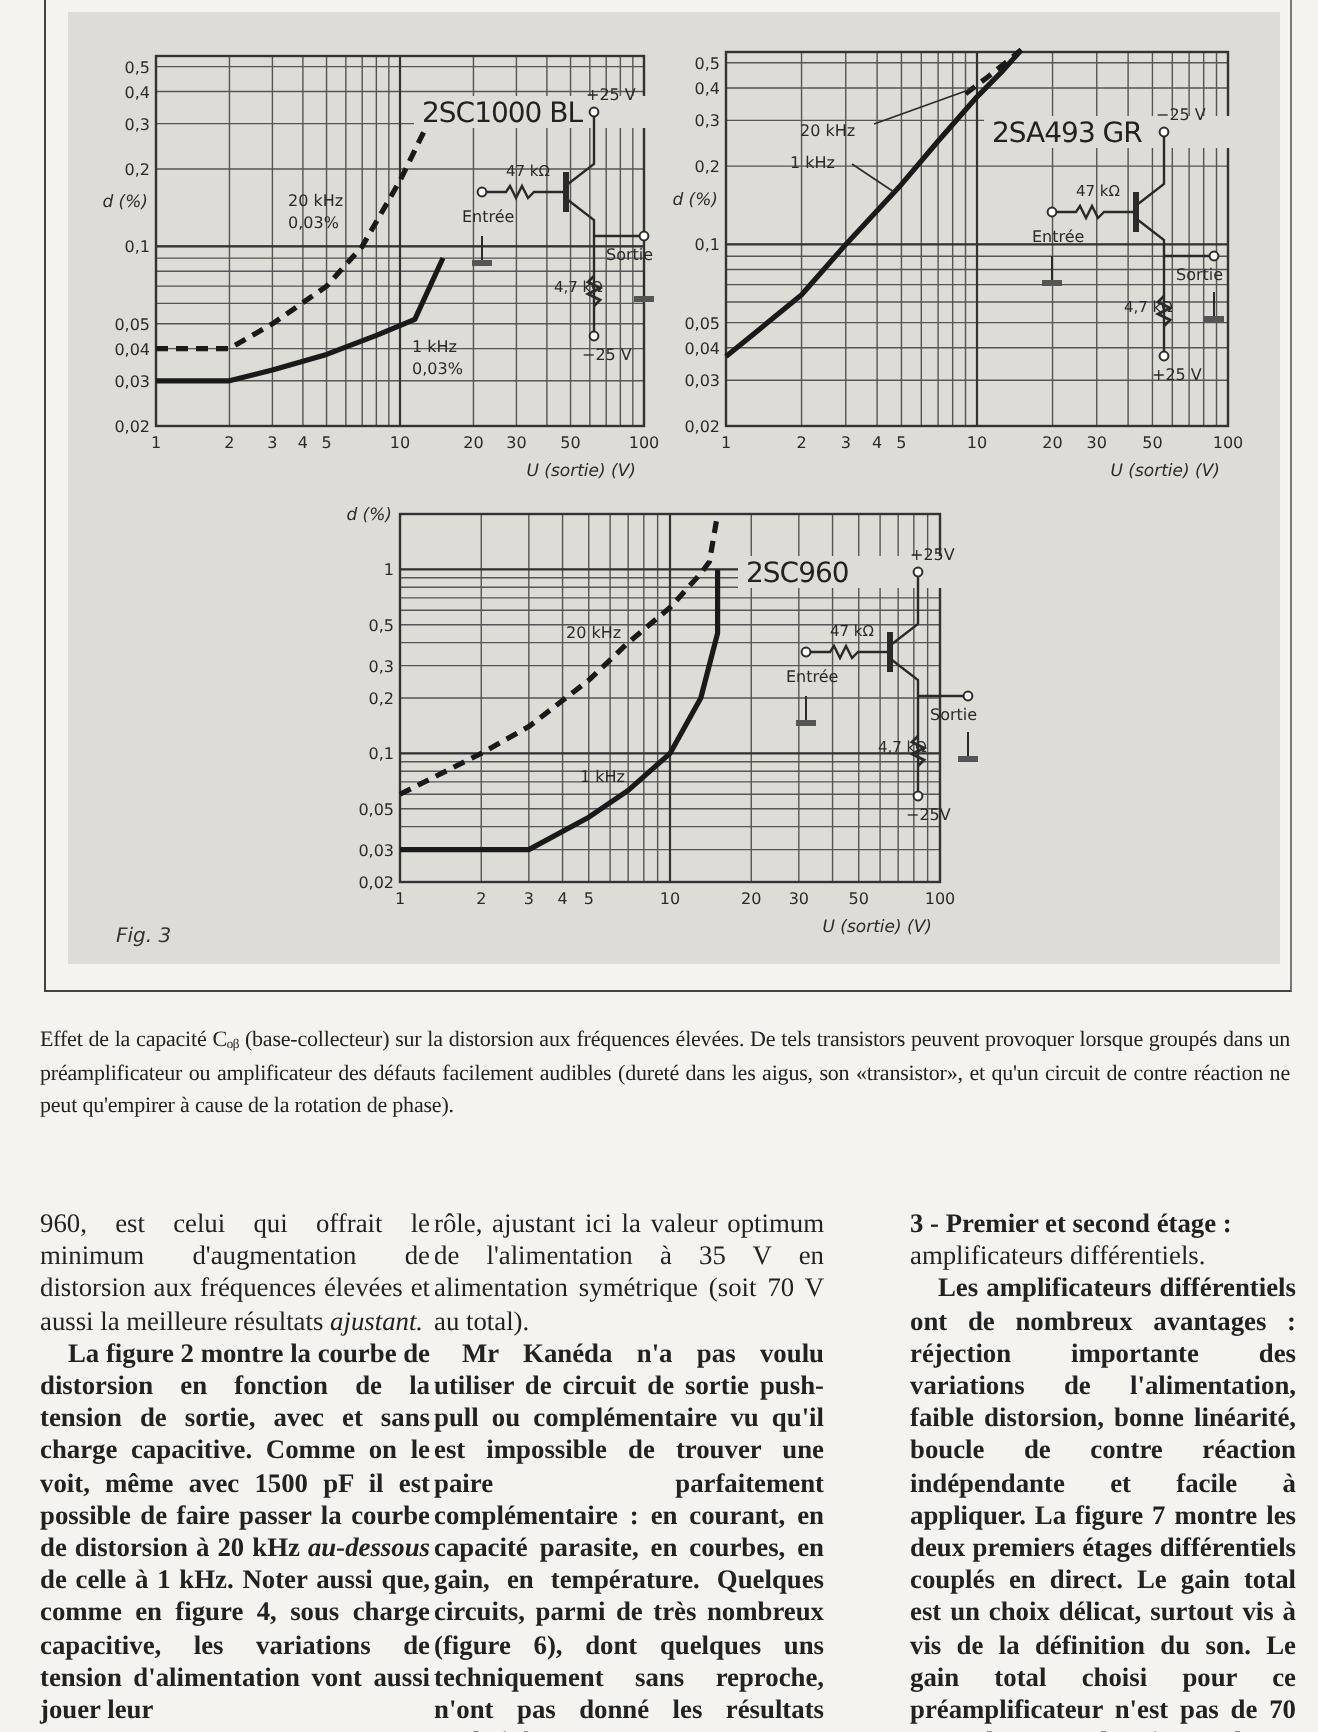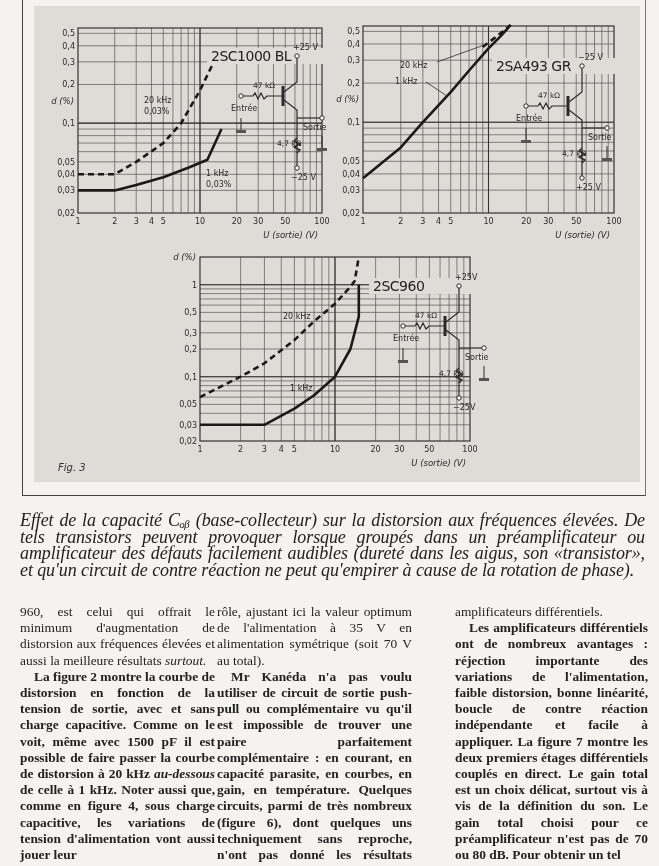--- a/index.html
+++ b/index.html
@@ -1,20 +1,20 @@
 <!DOCTYPE html>
 <html><head>
 <meta charset="utf-8">
 <style>
   html,body{margin:0;padding:0;}
   body{width:659px;height:866px;background:#f4f3ef;position:relative;overflow:hidden;font-family:"Liberation Serif",serif;color:#222;}
   #frame{position:absolute;left:22px;top:-2px;width:622px;height:497px;border-left:1.5px solid #444;border-bottom:1.5px solid #444;border-right:1px solid #777;}
   #panel{position:absolute;left:34px;top:6px;width:606px;height:476px;background:#dedcd6;}
   svg text{font-family:"DejaVu Sans",sans-serif;}
-  .caption{position:absolute;left:20px;top:512px;width:625px;font-style:italic;font-size:18px;line-height:16.5px;text-align:justify;letter-spacing:-0.1px;}
+  .caption{position:absolute;left:20px;top:512px;width:625px;font-size:11px;line-height:16.5px;text-align:justify;letter-spacing:-0.1px;}
   .col{position:absolute;top:604px;font-size:13.4px;line-height:16.2px;text-align:justify;}
   .col p{margin:0;}
   .col p.ind{text-indent:14px;font-weight:bold;}
   #col1{left:20px;width:195px;}
   #col2{left:217px;width:195px;}
   #col3{left:455px;width:193px;}
   .h{font-weight:bold;}
 </style>
 </head>
 <body>
@@ -280,25 +280,26 @@
         <line x1="484" y1="366" x2="484" y2="378" stroke="#2a2a2a" stroke-width="1"></line>
         <rect x="479" y="378" width="10" height="3" fill="#555"></rect>
       </g>
     </g>
   <text x="58" y="471" font-size="10" font-style="italic" fill="#333">Fig. 3</text>
 </svg>
 
 <div class="caption">Effet de la capacité Cₒᵦ (base-collecteur) sur la distorsion aux fréquences élevées. De tels transistors peuvent provoquer lorsque groupés dans un préamplificateur ou amplificateur des défauts facilement audibles (dureté dans les aigus, son «transistor», et qu'un circuit de contre réaction ne peut qu'empirer à cause de la rotation de phase).</div>
 
 <div class="col" id="col1">
-  <p><span>960, est celui qui offrait le minimum d'augmentation de distorsion aux fréquences élevées et aussi la meilleure résultats </span><i>surtout.</i></p>
+  <p><span>960, est celui qui offrait le minimum d'augmentation de distorsion aux fréquences élevées et aussi la meilleure résultats </span><i>ajustant.</i></p>
   <p class="ind"><span>La figure 2 montre la courbe de distorsion en fonction de la tension de sortie, avec et sans charge capacitive. Comme on le voit, même avec 1500 pF il est possible de faire passer la courbe de distorsion à 20 kHz </span><i>au-dessous</i><span> de celle à 1 kHz. Noter aussi que, comme en figure 4, sous charge capacitive, les variations de tension d'alimentation vont aussi jouer leur</span></p>
 </div>
 
 <div class="col" id="col2">
   <p>rôle, ajustant ici la valeur optimum de l'alimentation à 35 V en alimentation symétrique (soit 70 V au total).</p>
   <p class="ind">Mr Kanéda n'a pas voulu utiliser de circuit de sortie push-pull ou complémentaire vu qu'il est impossible de trouver une paire parfaitement complémentaire : en courant, en capacité parasite, en courbes, en gain, en température. Quelques circuits, parmi de très nombreux (figure 6), dont quelques uns techniquement sans reproche, n'ont pas donné les résultats souhaités.</p>
 </div>
 
 <div class="col" id="col3">
+  <p class="h">3 - Premier et second étage :</p>
   <p>amplificateurs différentiels.</p>
   <p class="ind">Les amplificateurs différentiels ont de nombreux avantages : réjection importante des variations de l'alimentation, faible distorsion, bonne linéarité, boucle de contre réaction indépendante et facile à appliquer. La figure 7 montre les deux premiers étages différentiels couplés en direct. Le gain total est un choix délicat, surtout vis à vis de la définition du son. Le gain total choisi pour ce préamplificateur n'est pas de 70 ou 80 dB. Pour obtenir un tel</p>
 </div>
 
 </body></html>

